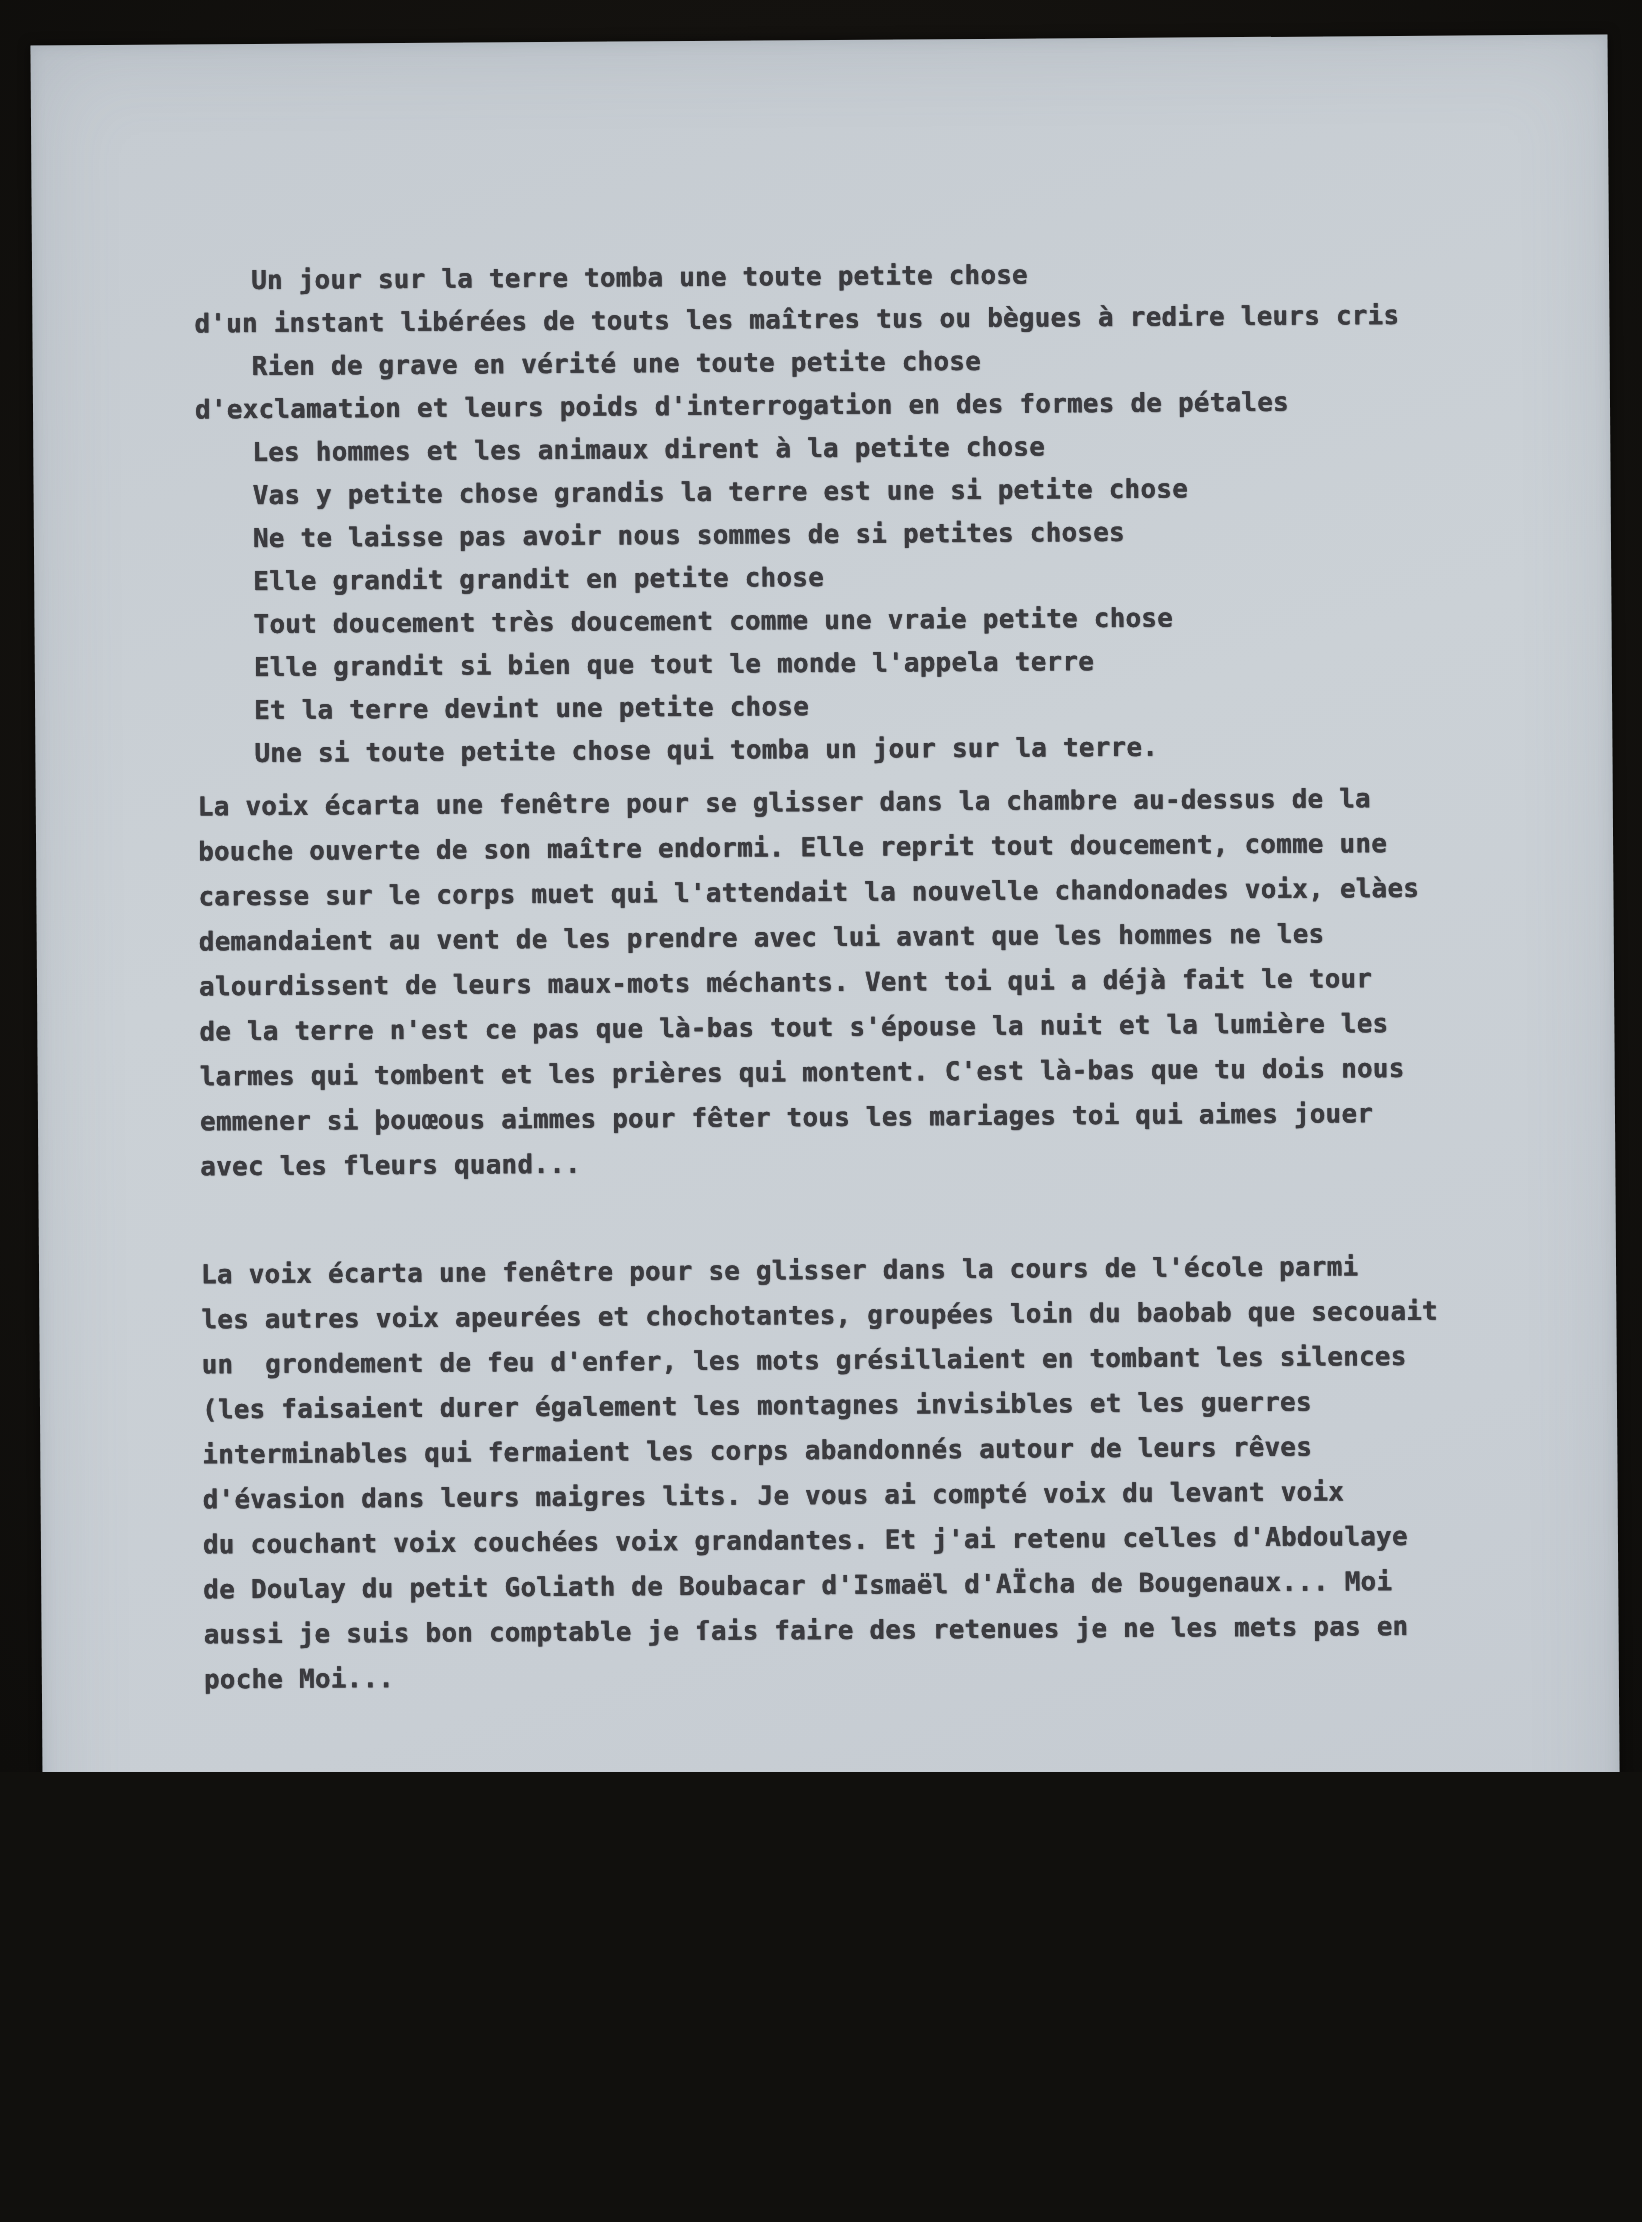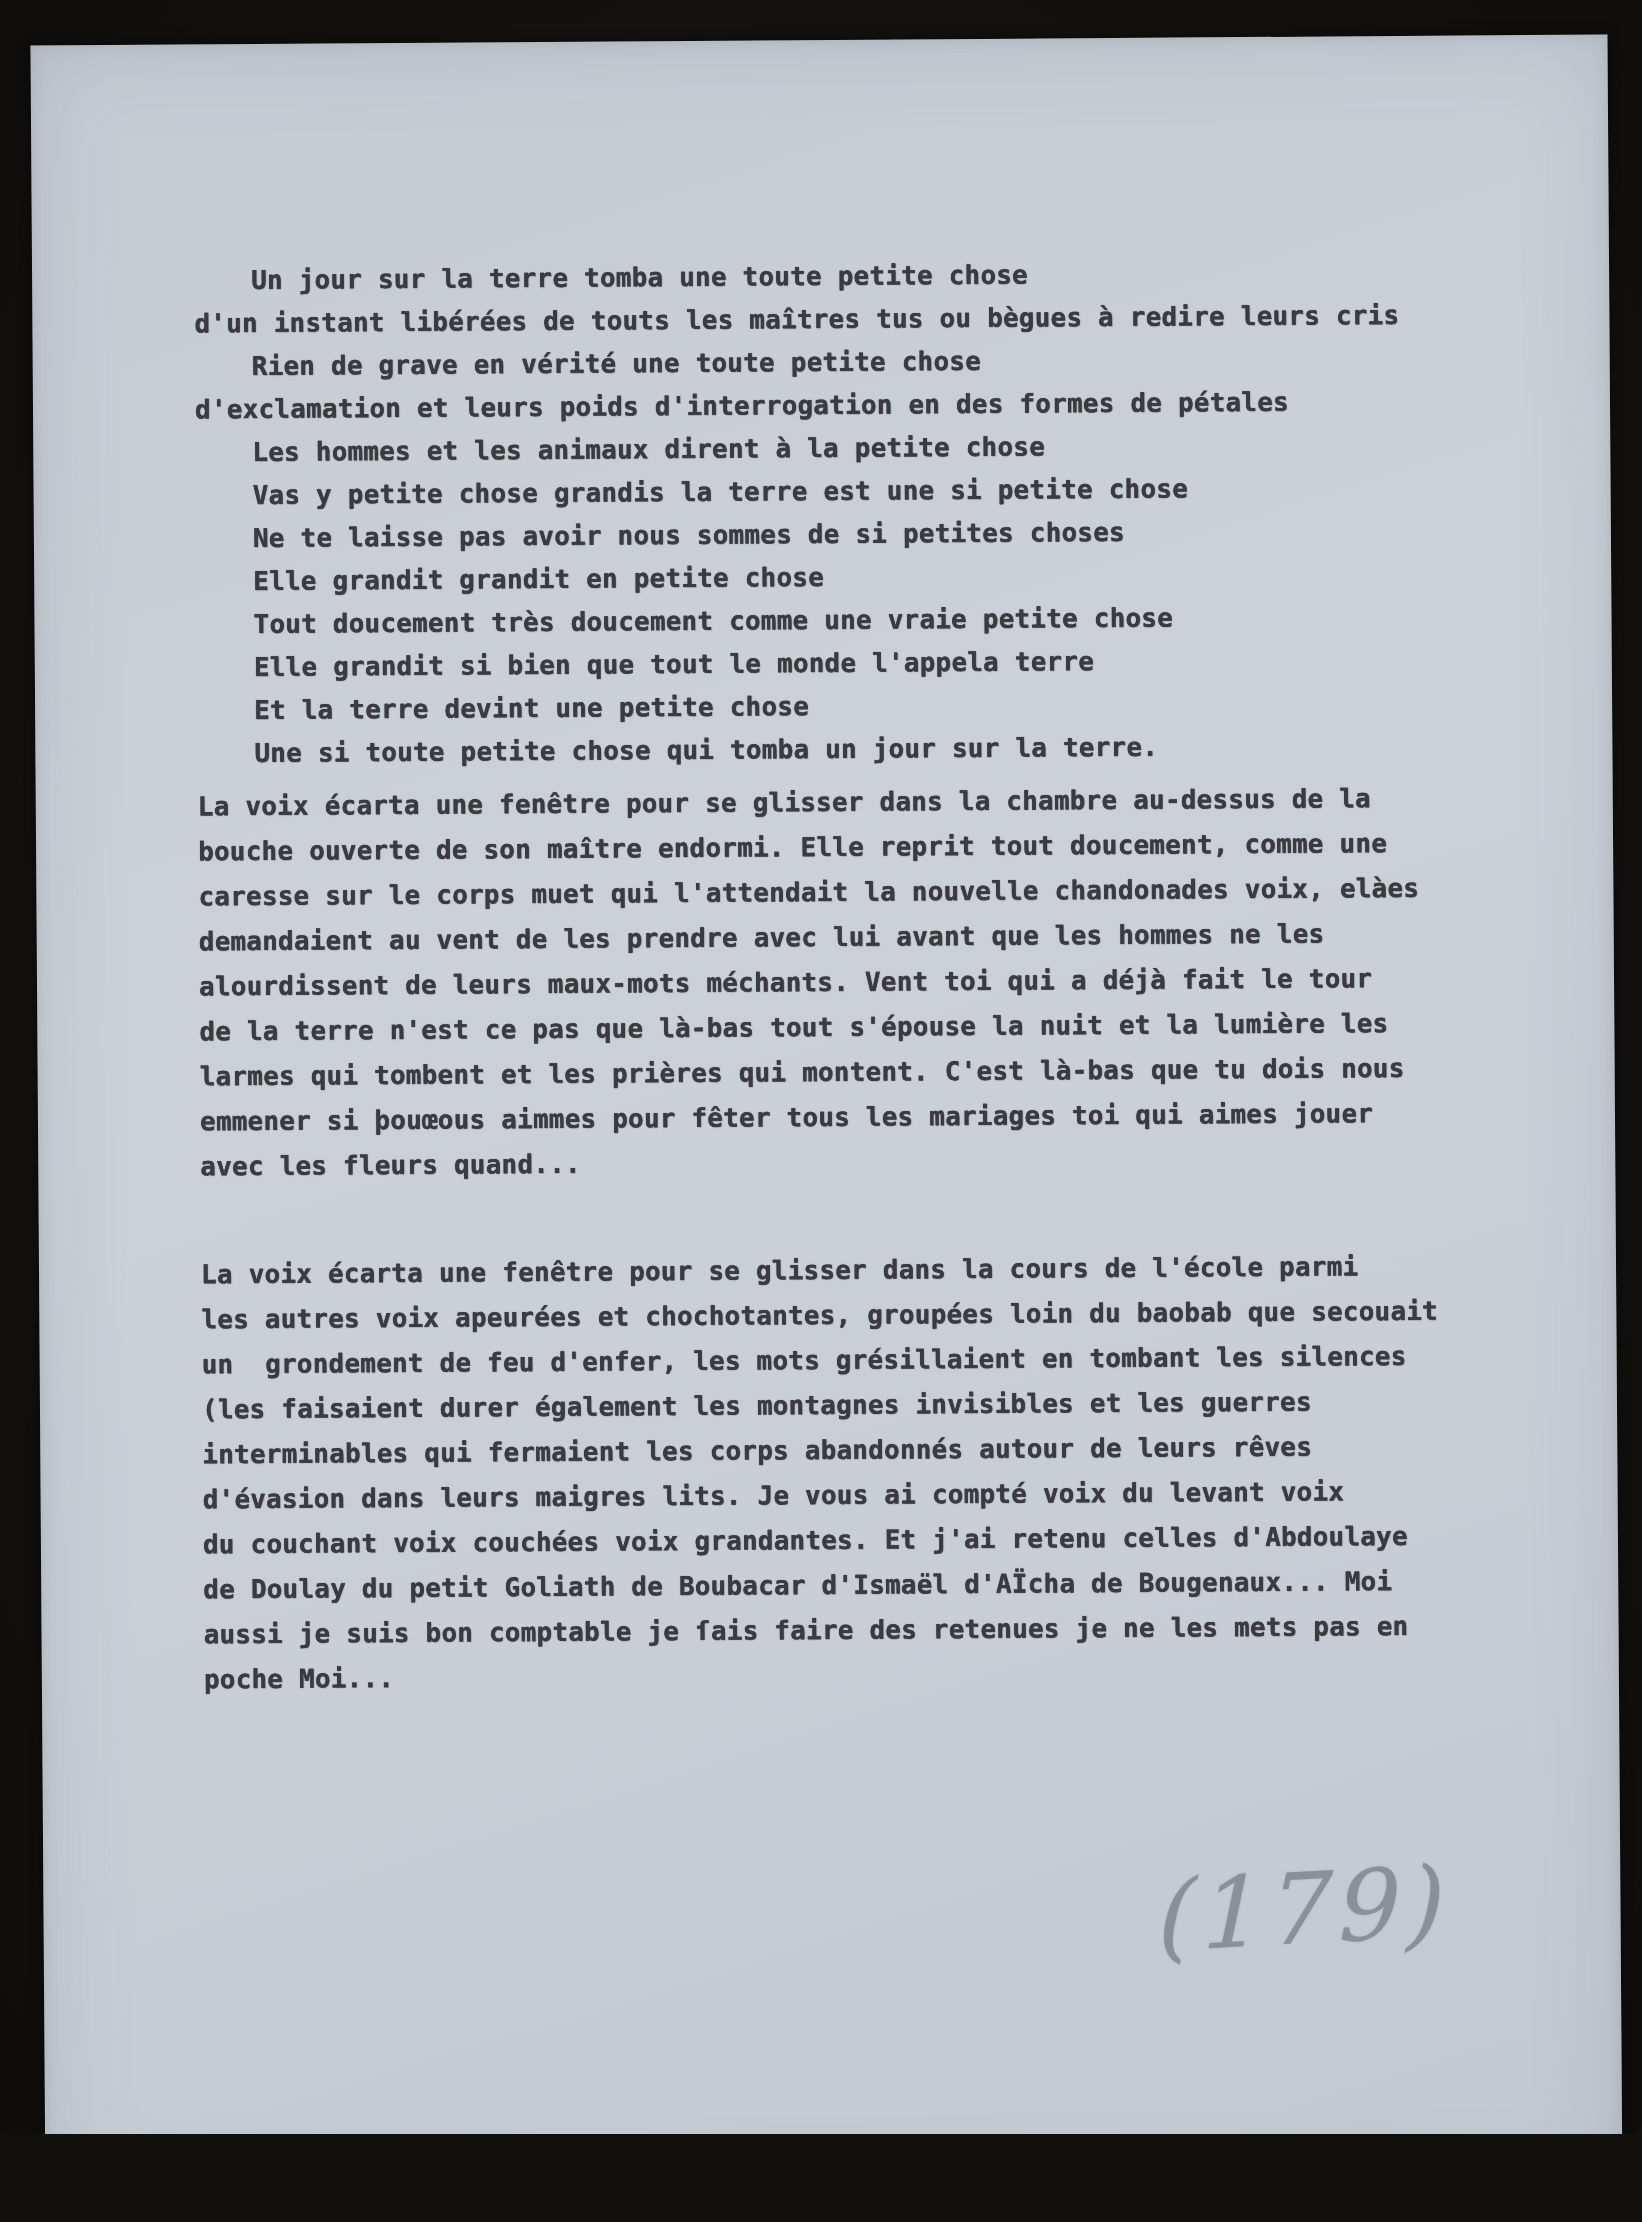--- a/index.html
+++ b/index.html
@@ -1,18 +1,18 @@
 <!DOCTYPE html>
 <html><head>
 <meta charset="utf-8">
 <style>
   html,body{margin:0;padding:0;background:#11100d;}
   .scene{
     position:relative;
-    width:1642px;height:2134px;
+    width:1642px;height:1772px;
     background:radial-gradient(ellipse at 50% 45%, #1b1915 0%, #14120f 55%, #0e0d0b 100%);
     overflow:hidden;
     font-family:"DejaVu Sans Mono", monospace;
   }
   .paper{
     position:absolute;
     left:38px;top:40px;
     width:1577px;height:2162px;
     background:linear-gradient(163deg,#c5cbd1 0%,#cbd1d6 38%,#c8ced4 68%,#c2c8cf 100%);
     box-shadow:inset 0 0 90px rgba(105,115,128,0.20), inset 0 0 14px rgba(120,130,140,0.25), 0 0 12px rgba(0,0,0,0.55);

